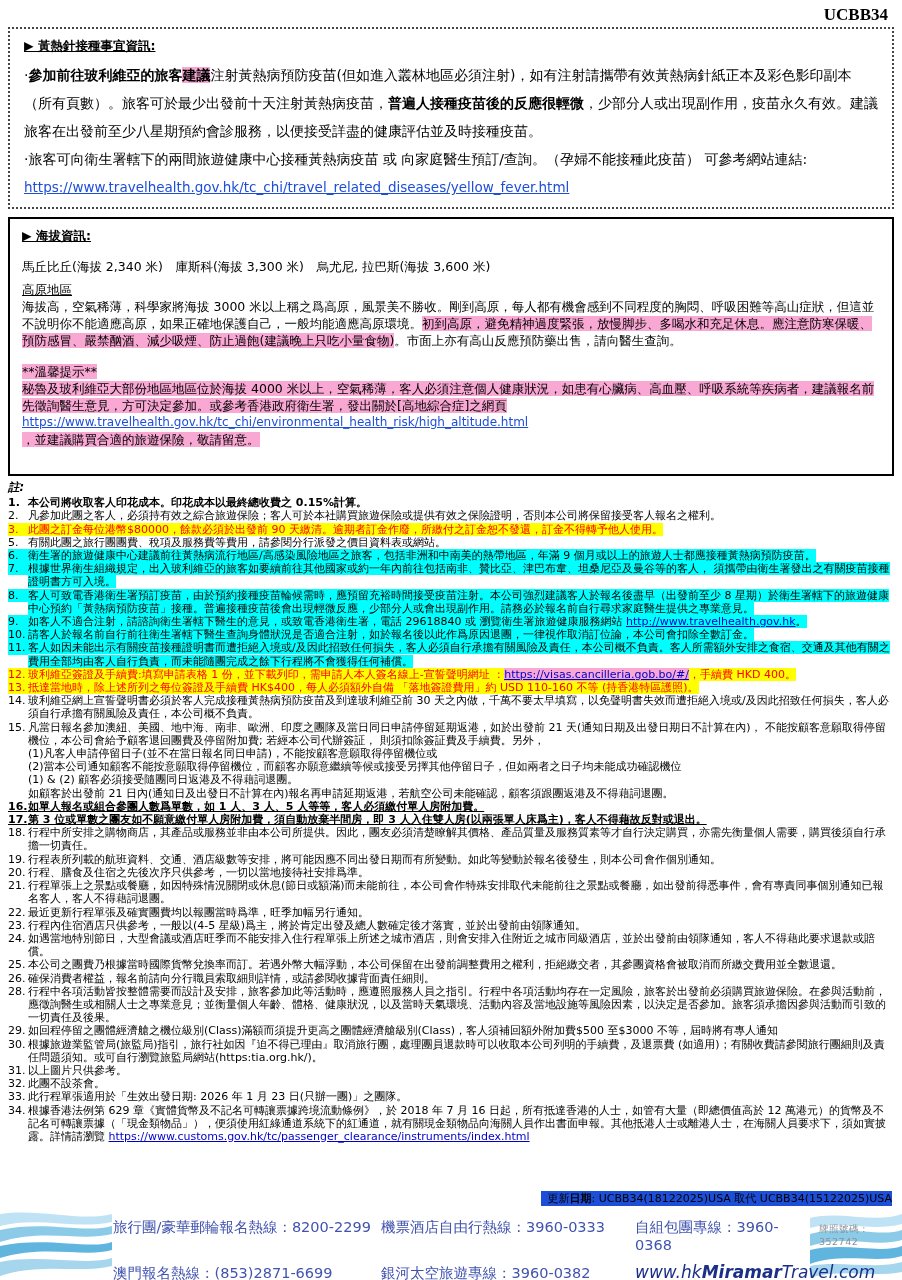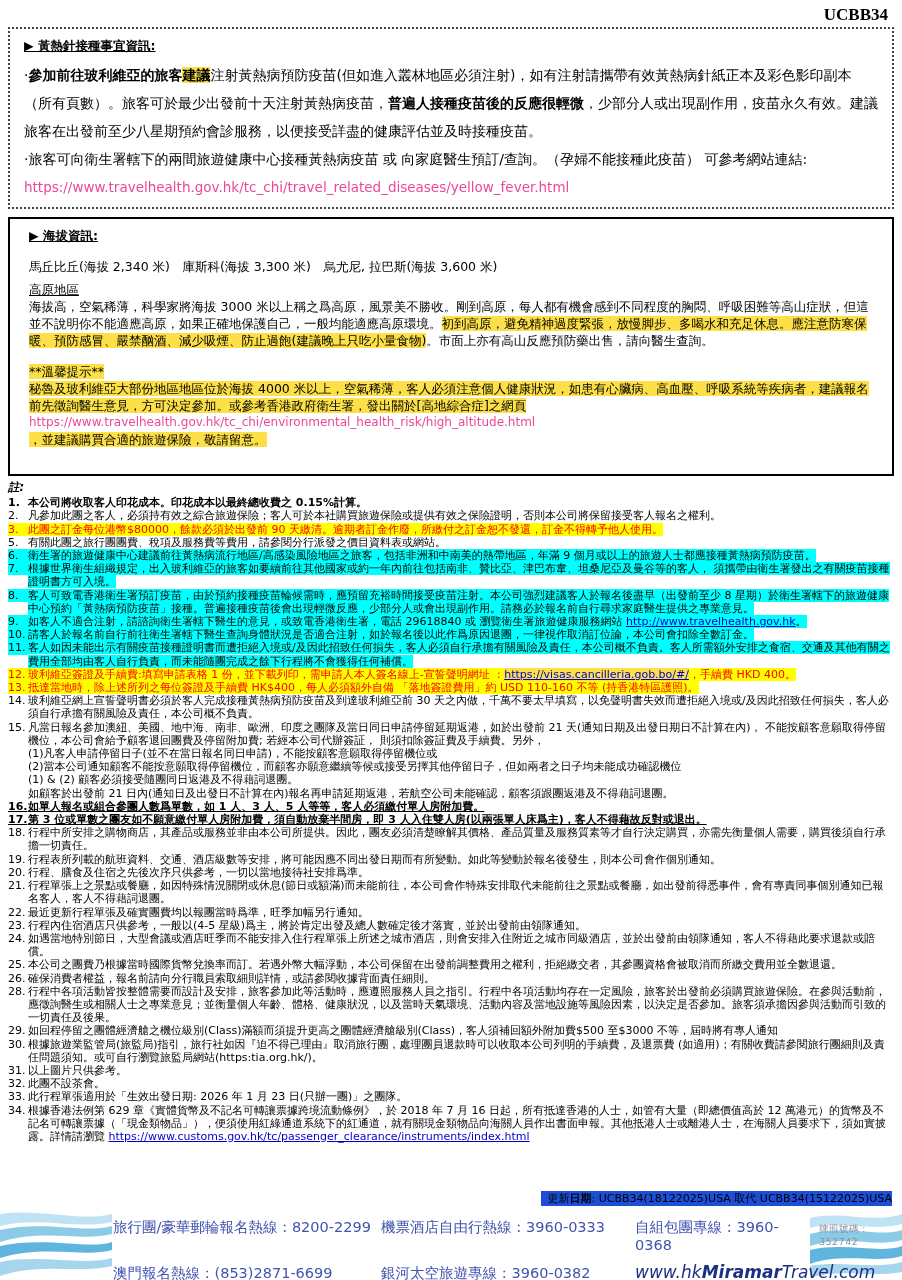--- a/index.html
+++ b/index.html
@@ -14,34 +14,34 @@
     font-family:"Liberation Serif",serif; font-weight:bold; font-size:17px;
   }
   
   .box1 {
     margin:0 8px; border:2px dotted #444; padding:9px 14px 6px;
   }
   .box-title { font-size:12.5px; font-weight:bold; text-decoration:underline; margin-bottom:6px; }
   .b1-para { font-size:14px; line-height:28px; }
   .b1-link { font-size:13.5px; line-height:28px; }
   .b1-disclaimer { font-size:11.5px; line-height:24px; }
-  a.doc-link { color:#ec4899; cursor:pointer; }
+  a.doc-link { color:#1d4ed8; text-decoration:underline; cursor:pointer; }
   
   .box2 {
-    margin:8px 8px 0; border:2px solid #000; padding:8px 19px 26px;
+    margin:8px 8px 0; border:2px solid #000; padding:8px 12px 26px;
     font-size:12.5px; line-height:17px;
   }
   .box2 .box-title { margin-bottom:14px; }
   .alt-line { margin-bottom:6px; font-size:12.5px; }
   .alt-subtitle { text-decoration:underline; }
   .b2-link { font-size:12px; }
   
   .seg-b { font-weight:bold; }
   .seg-bu { font-weight:bold; text-decoration:underline; }
-  .seg-hl { background:#fde047; }
+  .seg-hl { background:#f9a8d4; }
   .seg-redhl { background:#ffff00; color:#ff0000; }
   .seg-cyan { background:#00ffff; }
   .seg-link { color:#0000cc; text-decoration:underline; }
   
   .notes { margin:5px 8px 0; font-size:11px; line-height:13.2px; }
   .notes-heading { font-weight:bold; font-style:italic; font-size:11.5px; margin-bottom:2px; }
   .note-item { padding-left:20px; }
   .note-num { display:inline-block; width:20px; margin-left:-20px; }
   .note-text { white-space:pre-wrap; }
   

